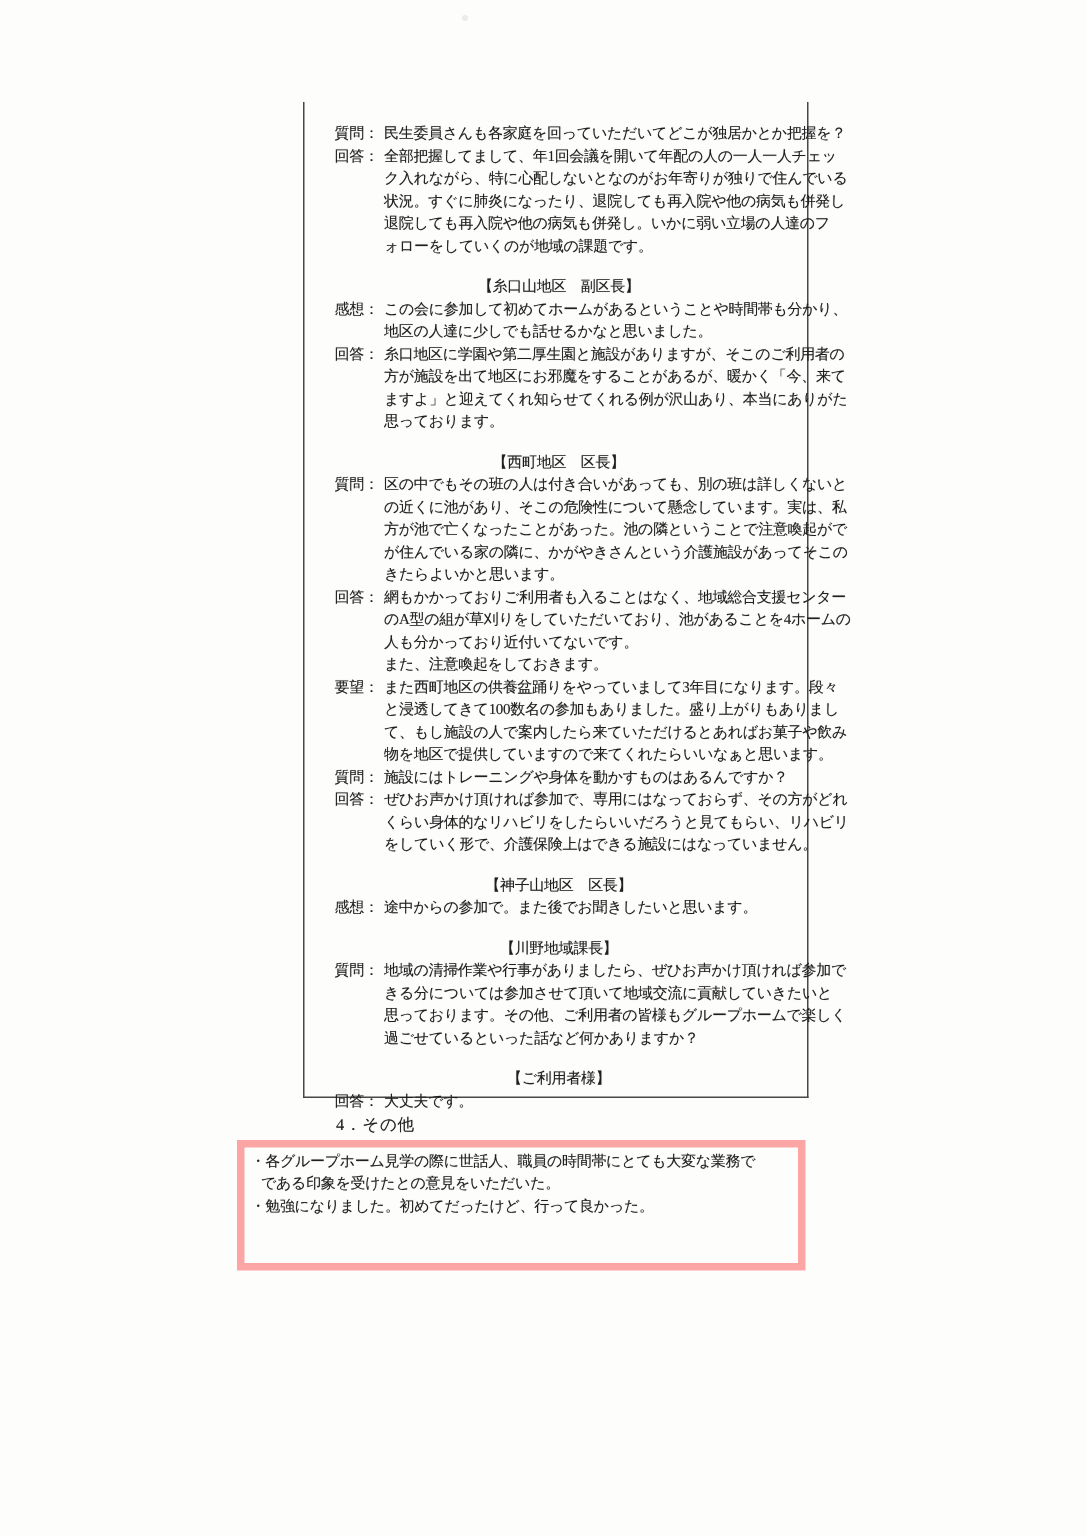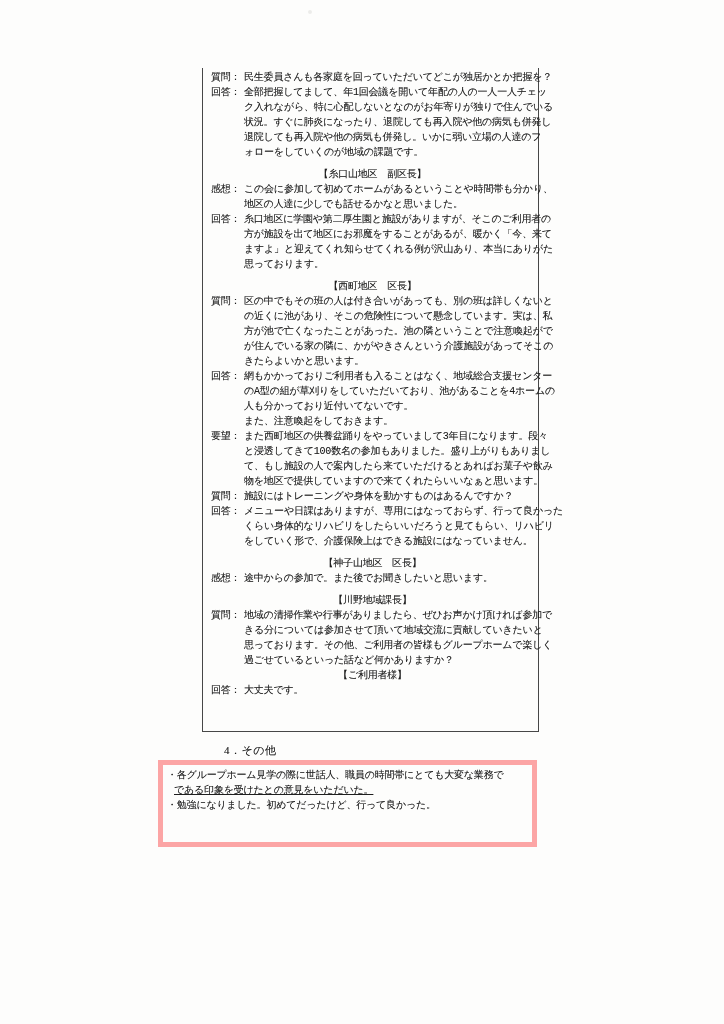--- a/index.html
+++ b/index.html
@@ -23,21 +23,21 @@
     position:absolute;left:202px;top:68px;width:337px;height:664px;
     border-left:1px solid #474747;
     border-right:1px solid #474747;
     border-bottom:1px solid #474747;
     box-sizing:border-box;
     padding-top:2px;
     font-size:10px;
     letter-spacing:-0.2px;
     text-shadow:0 0 0.5px rgba(50,50,50,.45);
   }
-  .sec{margin:0;font-family:Liberation Mono, monospace;}
+  .sec{margin:12px;}
   .sec.gap{margin-top:7px;}
   .sec-header{
     height:15px;line-height:15px;padding-left:4px;white-space:nowrap;text-align:center;
   }
   .entry{display:flex;padding-left:8px;}
   .entry .qa-label{flex:0 0 33px;width:33px;height:15px;line-height:15px;white-space:nowrap;}
   .entry .qa-lines{flex:1 1 auto;min-width:0;}
   .tline{height:15px;line-height:15px;white-space:nowrap;}
 
   
@@ -52,21 +52,21 @@
   
   .others-box{
     position:absolute;left:158px;top:760px;width:379px;height:87px;
     border:5px solid #fca5a5;
     box-sizing:border-box;
     padding:2px 4px 0 4px;
     font-size:10px;
     letter-spacing:-0.2px;
     text-shadow:0 0 0.5px rgba(50,50,50,.45);
   }
-  .bullet .cont{padding-left:7px;text-decoration:underline;}
+  .bullet .cont{padding-left:7px;}
 </style>
 </head>
 <body>
 
 <div class="page">
 
   <div class="artifact-dot"></div>
 
   <div class="minutes-box">
       <div class="sec">
@@ -138,21 +138,21 @@
         </div>
         <div class="entry">
           <span class="qa-label">質問：</span>
           <div class="qa-lines">
             <div class="tline">施設にはトレーニングや身体を動かすものはあるんですか？</div>
           </div>
         </div>
         <div class="entry">
           <span class="qa-label">回答：</span>
           <div class="qa-lines">
-            <div class="tline">メニューや日課はありますが、専用にはなっておらず、行って良かった</div>
+            <div class="tline">ぜひお声かけ頂ければ参加で、専用にはなっておらず、その方がどれ</div>
             <div class="tline">くらい身体的なリハビリをしたらいいだろうと見てもらい、リハビリ</div>
             <div class="tline">をしていく形で、介護保険上はできる施設にはなっていません。</div>
           </div>
         </div>
       </div>
       <div class="sec gap">
         <div class="sec-header">【神子山地区　区長】</div>
         <div class="entry">
           <span class="qa-label">感想：</span>
           <div class="qa-lines">

